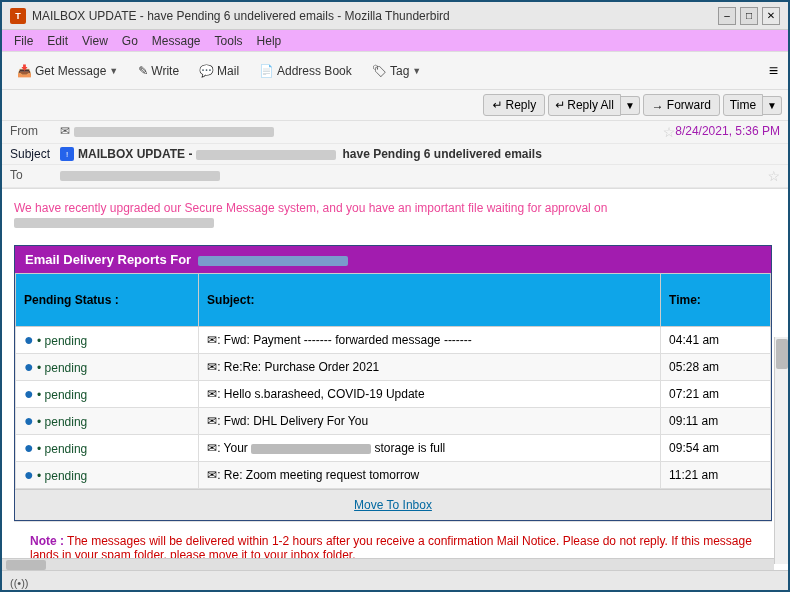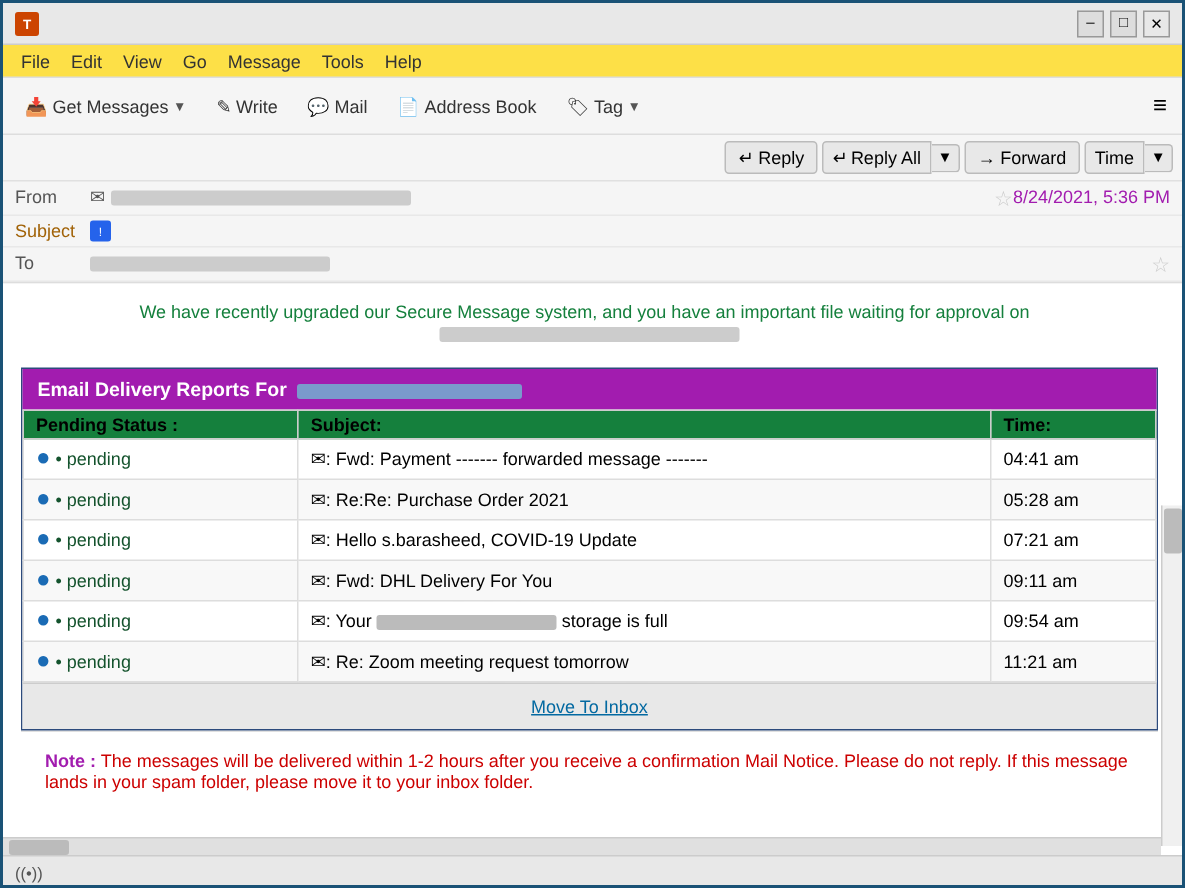--- a/index.html
+++ b/index.html
@@ -17,21 +17,21 @@
     }
     .title-bar-left { display: flex; align-items: center; gap: 6px; font-size: 12px; }
     .title-bar-icon { width: 16px; height: 16px; background: #cc4400; border-radius: 2px; display: flex; align-items: center; justify-content: center; color: white; font-size: 9px; font-weight: bold; }
     .title-bar-text { font-size: 12px; color: #333; }
     .title-bar-controls { display: flex; gap: 4px; }
     .tb-btn { width: 18px; height: 18px; border: 1px solid #999; background: #ddd; display: flex; align-items: center; justify-content: center; font-size: 10px; cursor: pointer; }
     .tb-btn.close { background: #e8e8e8; }
 
     
     .menu-bar {
-      background: #fde047;
+      background: #f0abfc;
       height: 22px;
       display: flex;
       align-items: center;
       padding: 0 6px;
       border-bottom: 1px solid #ddd;
       gap: 2px;
     }
     .menu-item { padding: 2px 6px; font-size: 12px; color: #333; cursor: pointer; }
 
     
@@ -85,40 +85,39 @@
     .email-field-value { flex: 1; font-size: 12px; color: #333; }
     .email-field-star { color: #ccc; font-size: 14px; margin-left: 4px; cursor: pointer; }
     .email-field-date { color: #a21caf; font-size: 12px; margin-left: auto; }
 
     .subject-field {
       display: flex;
       align-items: center;
       padding: 3px 8px;
       border-bottom: 1px solid #e8e8e8;
     }
-    .subject-label { color: #a16207; font-size: 12px; width: 50px; flex-shrink: 0; }
+    .subject-label { color: #0f172a; font-size: 12px; width: 50px; flex-shrink: 0; }
     .subject-icon { width: 14px; height: 14px; background: #2563eb; border-radius: 2px; display: flex; align-items: center; justify-content: center; color: white; font-size: 8px; margin-right: 4px; }
     .subject-text { font-size: 12px; color: #333; font-weight: bold; }
     .watermark {
       position: absolute;
       top: 50%;
       left: 50%;
       transform: translate(-50%, -50%);
       width: 200px;
       height: 200px;
       opacity: 0.08;
       z-index: 0;
     }
     .body-text {
       font-size: 12px;
-      color: #15803d;
+      color: #ec4899;
       margin-bottom: 16px;
       position: relative;
       z-index: 1;
-      text-align: center;
     }
     .redacted-bar { display: inline-block; background: #ccc; height: 10px; width: 180px; vertical-align: middle; border-radius: 2px; }
 
     
     .delivery-table-wrapper {
       border: 1px solid #2c4a7c;
       position: relative;
       z-index: 1;
     }
     .table-title {
@@ -127,23 +126,23 @@
       padding: 6px 10px;
       font-size: 13px;
       font-weight: bold;
     }
     .delivery-table {
       width: 100%;
       border-collapse: collapse;
       font-size: 12px;
     }
     .delivery-table th {
-      background: #15803d;
+      background: #0ea5e9;
       border: 1px solid #ccc;
-      padding: 2px 8px;
+      padding: 19px 8px;
       text-align: left;
       font-weight: bold;
     }
     .delivery-table td {
       border: 1px solid #ddd;
       padding: 4px 8px;
       vertical-align: middle;
     }
     .delivery-table tr:nth-child(even) td { background: #f8f8f8; }
     .delivery-table tr:nth-child(odd) td { background: white; }
@@ -243,20 +242,21 @@
 </head>
 <body>
 
 <div class="outer-wrap">
 
   <div class="title-bar">
     <div class="title-bar-left">
       <div class="title-bar-icon">
         <span>T</span>
       </div>
+      <span class="title-bar-text">MAILBOX UPDATE -                      have Pending 6 undelivered emails - Mozilla Thunderbird</span>
     </div>
     <div class="title-bar-controls">
       <div class="tb-btn">–</div>
       <div class="tb-btn">□</div>
       <div class="tb-btn close">✕</div>
     </div>
   </div>
 
   <div class="menu-bar">
     <span class="menu-item">File</span>
@@ -264,21 +264,21 @@
     <span class="menu-item">View</span>
     <span class="menu-item">Go</span>
     <span class="menu-item">Message</span>
     <span class="menu-item">Tools</span>
     <span class="menu-item">Help</span>
   </div>
 
   <div class="toolbar">
     <div class="tb-tool">
       <span>📥</span>
-      <span>Get Messages</span>
+      <span>Get Message</span>
       <span class="arrow">▼</span>
     </div>
     <div class="tb-tool">
       <span>✎</span>
       <span>Write</span>
     </div>
     <div class="tb-tool">
       <span>💬</span>
       <span>Mail</span>
     </div>
@@ -327,20 +327,21 @@
       <span class="email-field-value">
         <span class="redacted-bar" style="width:200px;"></span>
       </span>
       <span class="email-field-star">☆</span>
       <span class="email-field-date">8/24/2021, 5:36 PM</span>
     </div>
 
     <div class="subject-field">
       <span class="subject-label">Subject</span>
       <span class="subject-icon">!</span>
+      <span class="subject-text">MAILBOX UPDATE -&nbsp;<span class="redacted-bar" style="width:140px;"></span>&nbsp; have Pending 6 undelivered emails</span>
     </div>
 
     <div class="email-field">
       <span class="email-field-label">To</span>
       <span class="email-field-value">
         <span class="redacted-bar" style="width:160px;"></span>
       </span>
       <span class="email-field-star">☆</span>
     </div>
   </div>

